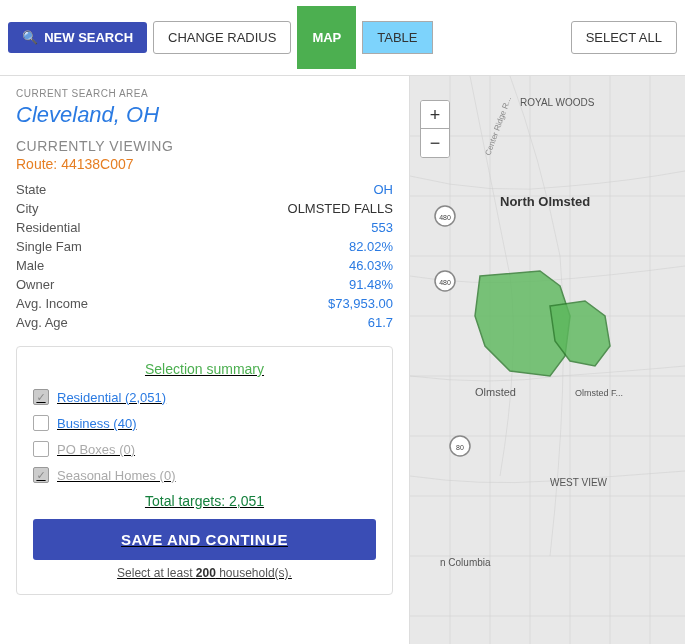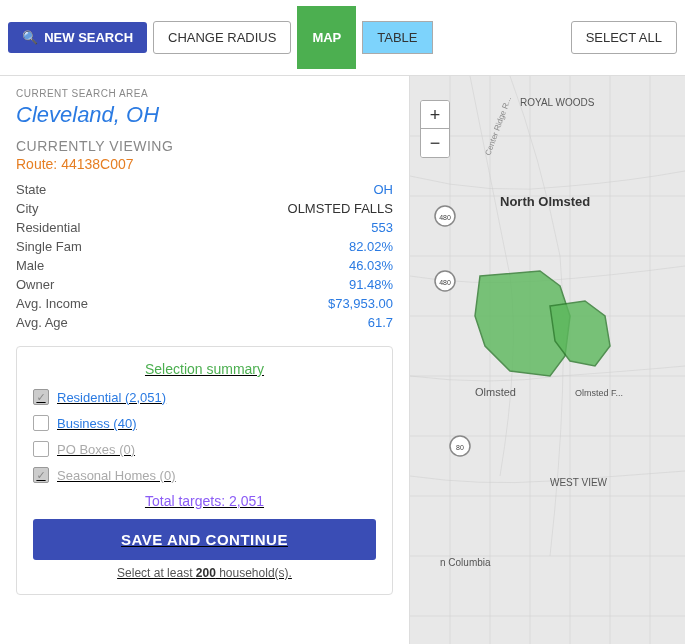--- a/index.html
+++ b/index.html
@@ -168,21 +168,21 @@
     .summary-item-label {
       font-size: 13px;
       color: #aaa;
     }
     .summary-item-label.active {
       color: #2a7ae2;
     }
     .total-targets {
       text-align: center;
       font-size: 14px;
-      color: #8b5cf6;
+      color: #15803d;
       margin: 10px 0;
     }
 
     .btn-save-continue {
       display: block;
       width: 100%;
       background: #3a4db5;
       color: #fff;
       border: none;
       padding: 12px;

